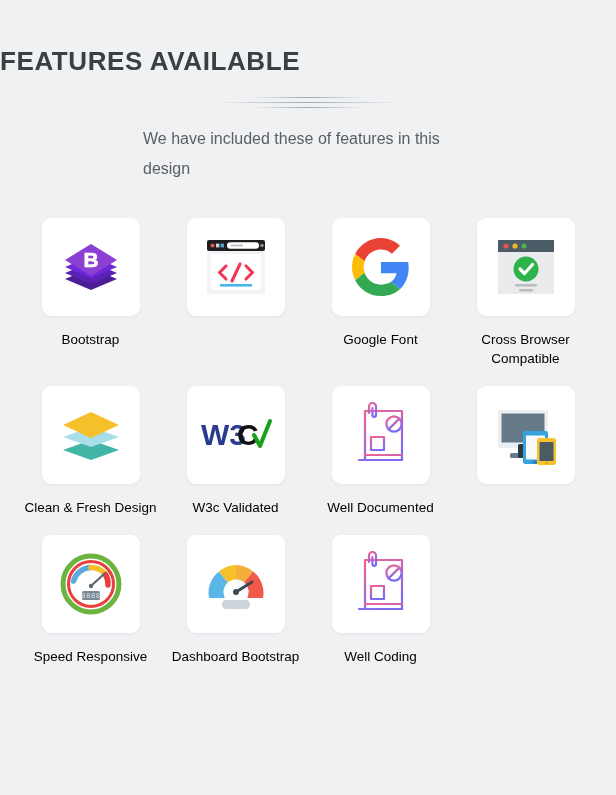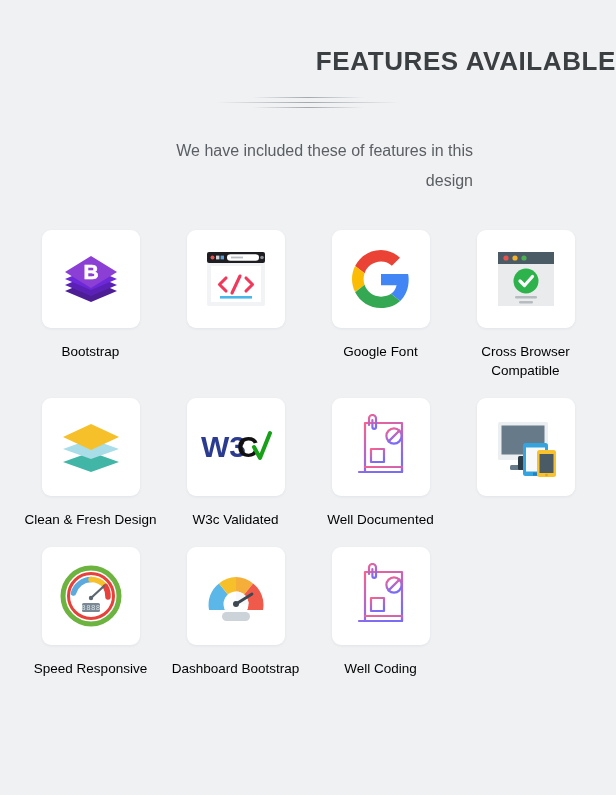--- a/index.html
+++ b/index.html
@@ -6,21 +6,21 @@
   html, body {
     width: 616px;
     height: 795px;
     background: #eff1f3;
     font-family: "Liberation Sans", sans-serif;
     overflow: hidden;
   }
   .page { width: 616px; height: 795px; position: relative; }
 
   
-  .header { padding-top: 48px; text-align: right; }
+  .header { padding-top: 48px; text-align: left; }
   .page-title {
     font-size: 26px;
     font-weight: bold;
     letter-spacing: 0.6px;
     color: #3c3f41;
     line-height: 1;
   }
   .divider {
     width: 160px;
     margin: 22px auto 0;
@@ -31,21 +31,21 @@
     position: absolute;
     left: 0; right: 0;
     height: 1px;
     display: block;
     background: linear-gradient(to right, rgba(170,174,179,0) 0%, rgba(150,155,161,0.85) 50%, rgba(170,174,179,0) 100%);
   }
   .divider i.l1 { top: 1px;  left: 24px; right: 24px; }
   .divider i.l2 { top: 6px;  left: -12px; right: -12px; }
   .divider i.l3 { top: 11px; left: 24px; right: 24px; }
   .subtitle {
-    margin: 24px auto 0;
+    margin: 12px auto 0;
     width: 330px;
     font-size: 16px;
     line-height: 30px;
     color: #5b5e62;
   }
 
   
   .grid {
     margin-top: 34px;
     padding: 0 18px;

